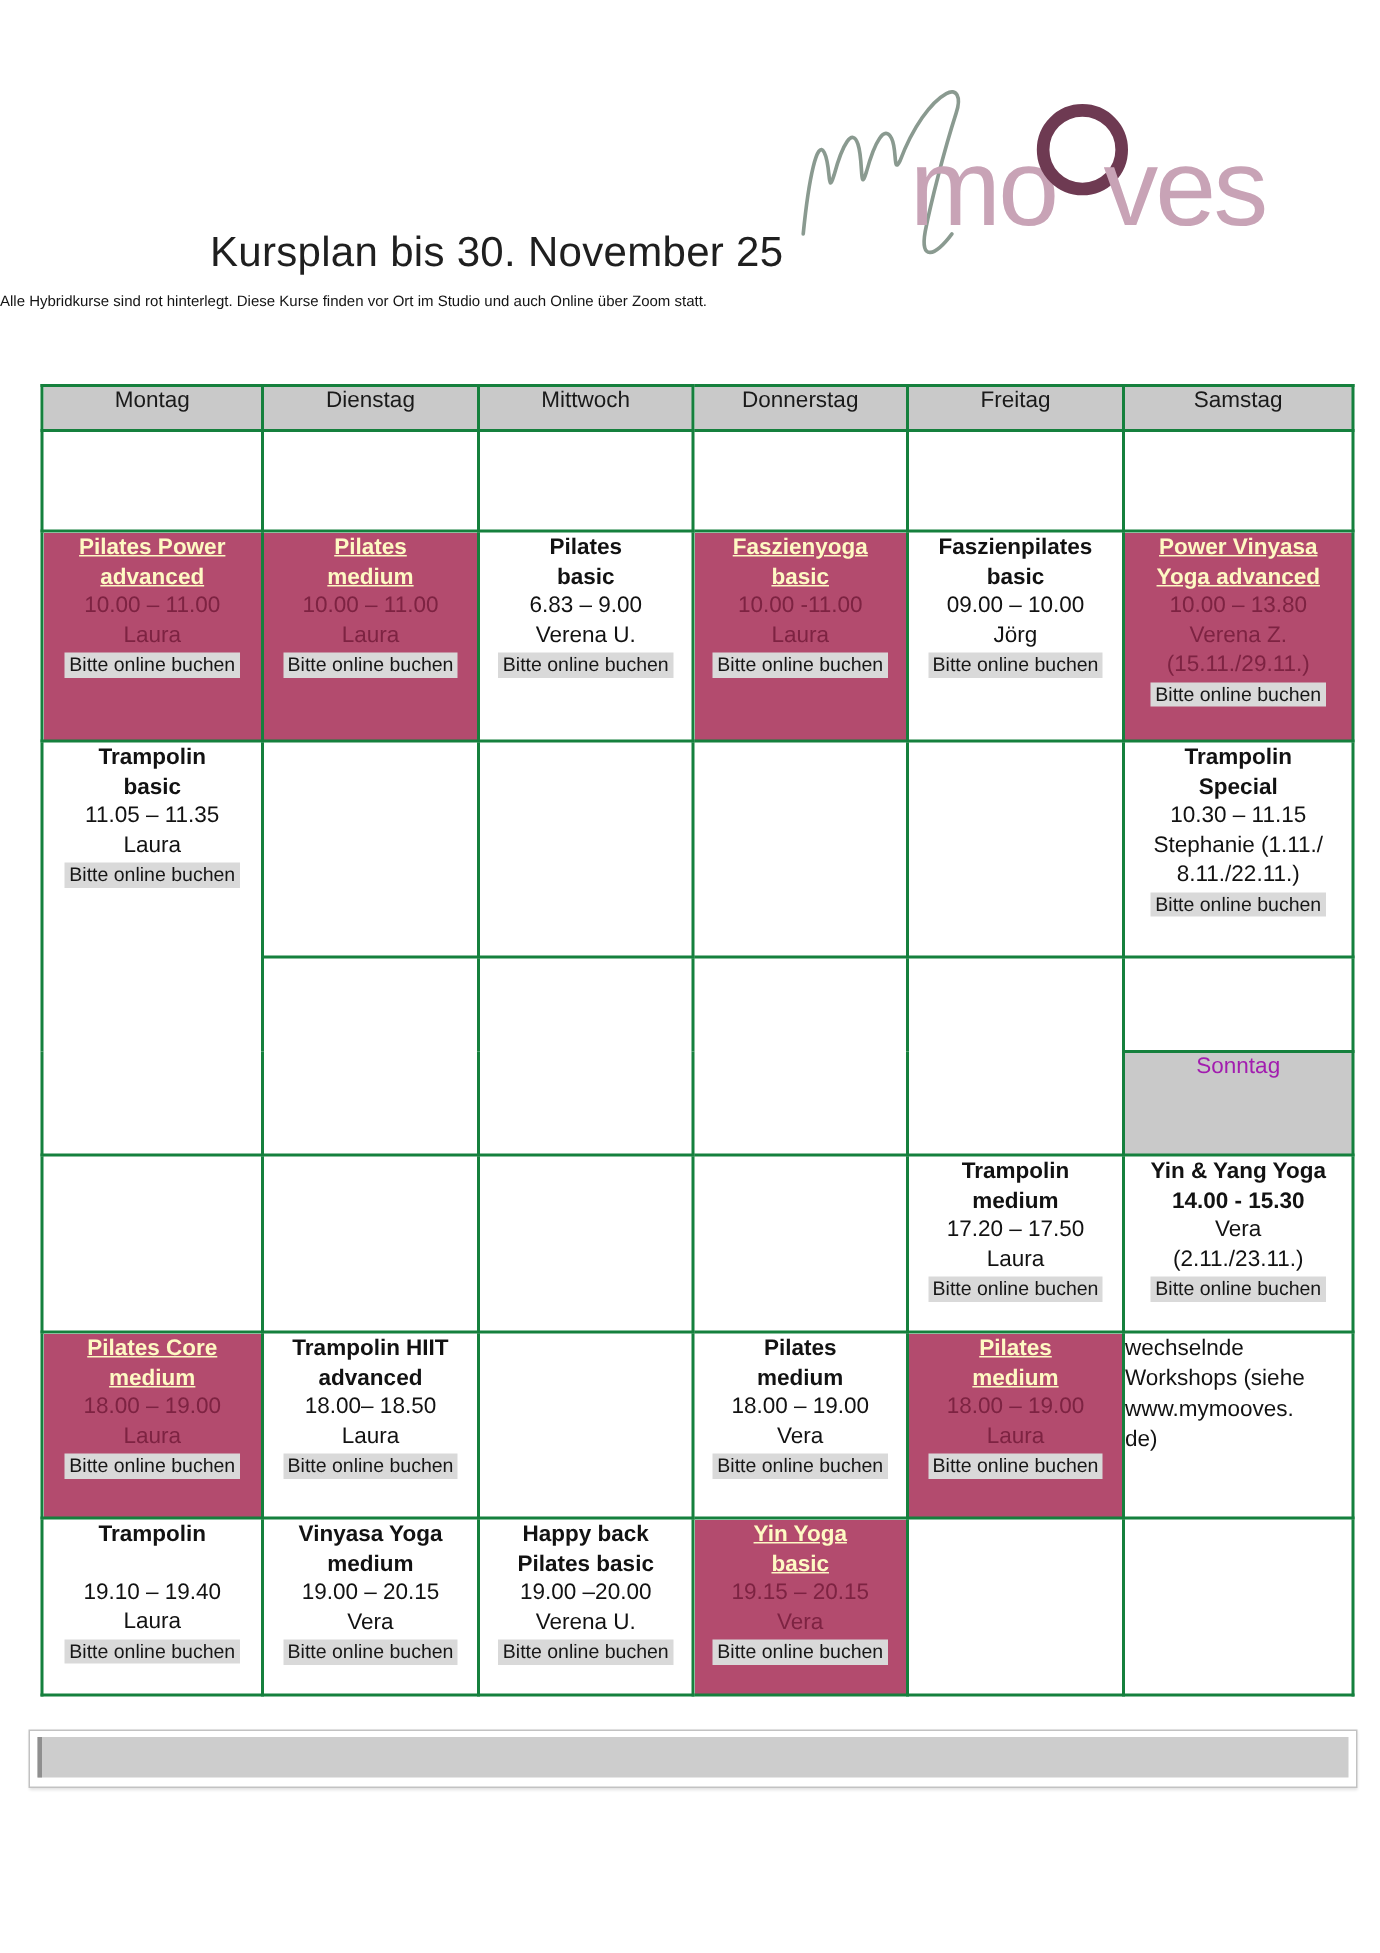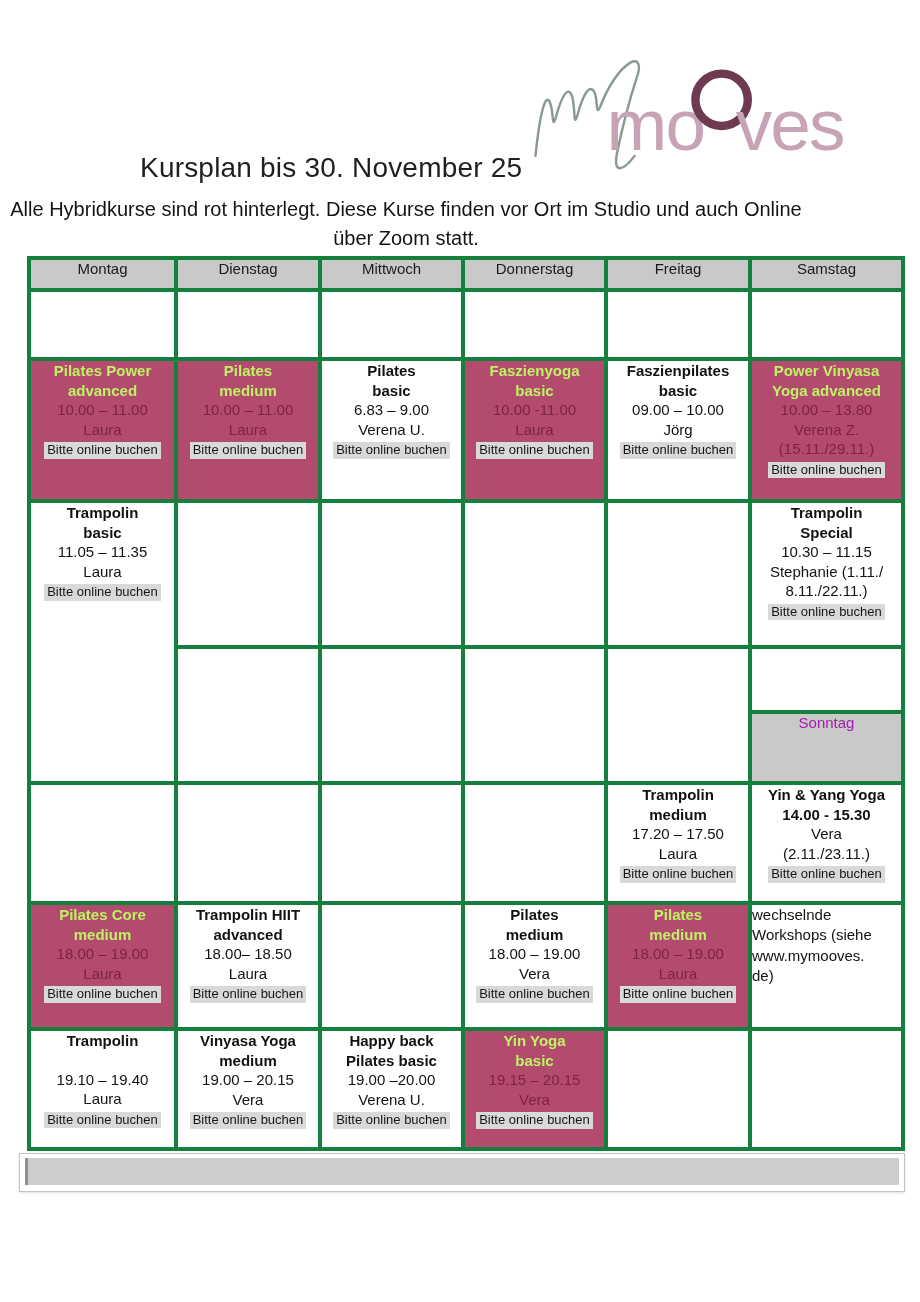--- a/index.html
+++ b/index.html
@@ -7,48 +7,48 @@
     width:920px;height:1302px;position:relative;background:#ffffff;
     font-family:"Liberation Sans", sans-serif;color:#111;overflow:hidden;
   }
   
   .logo{position:absolute;left:528px;top:42px;width:318px;height:138px;}
   .page-title{
     position:absolute;left:140px;top:136px;font-size:28px;color:#1f1f1f;
     letter-spacing:0.2px;white-space:nowrap;margin-top:16px;
   }
   .notes{
-    position:absolute;top:195px;left:0;width:812px;text-align:center;
-    font-size:20px;line-height:1.45;color:#141414;
+    position:absolute;top:195px;left:0;width:812px;
+    font-size:10px;line-height:1.45;color:#141414;
   }
   
   .tbl-wrap{position:absolute;left:27px;top:256px;}
   table.sched{border-collapse:collapse;table-layout:fixed;width:874px;}
   table.sched td, table.sched th{
-    border:4px solid #15803d;padding:0;vertical-align:top;overflow:hidden;
+    border:2px solid #15803d;padding:0;vertical-align:top;overflow:hidden;
   }
   th.day{
     background:#c9c9c9;height:28px;font-size:15px;font-weight:400;color:#1a1a1a;
     text-align:center;vertical-align:middle;
     box-shadow:1px 2px 3px rgba(0,0,0,0.28);
   }
   tr.r-empty td{height:65px;}
   tr.r-morning td{height:138px;}
   tr.r-mid1 td{height:142px;}
   tr.r-mid2 td{height:61px;}
   tr.r-mid3 td{height:67px;}
   tr.r-aft td{height:116px;}
   tr.r-eve1 td{height:122px;}
   tr.r-eve2 td{height:116px;}
   td.cell{font-size:15px;text-align:center;line-height:1.3;padding-top:5px;color:#121212;}
   .c-title{font-weight:700;white-space:pre-line;}
   .c-line{white-space:pre-line;}
   .spacer-line{height:19px;}
   td.hybrid{background:#b34b6e;box-shadow:2px 3px 3px rgba(0,0,0,0.25);}
-  td.hybrid .c-title{color:#bef264;}
+  td.hybrid .c-title{color:#fef9c3;text-decoration:underline;}
   td.hybrid .c-line{color:#7d2342;}
   .badge{
     display:inline-block;background:#d9d9d9;color:#161616;font-size:13px;
     line-height:1.3;padding:0 3px;margin-top:2px;
   }
   td.sun-head{
     background:#c9c9c9;text-align:center;vertical-align:middle;font-size:15px;
     color:#a21caf;box-shadow:1px 2px 3px rgba(0,0,0,0.28);
   }
   td.workshops{font-size:15px;text-align:left;line-height:1.35;padding-top:6px;}

